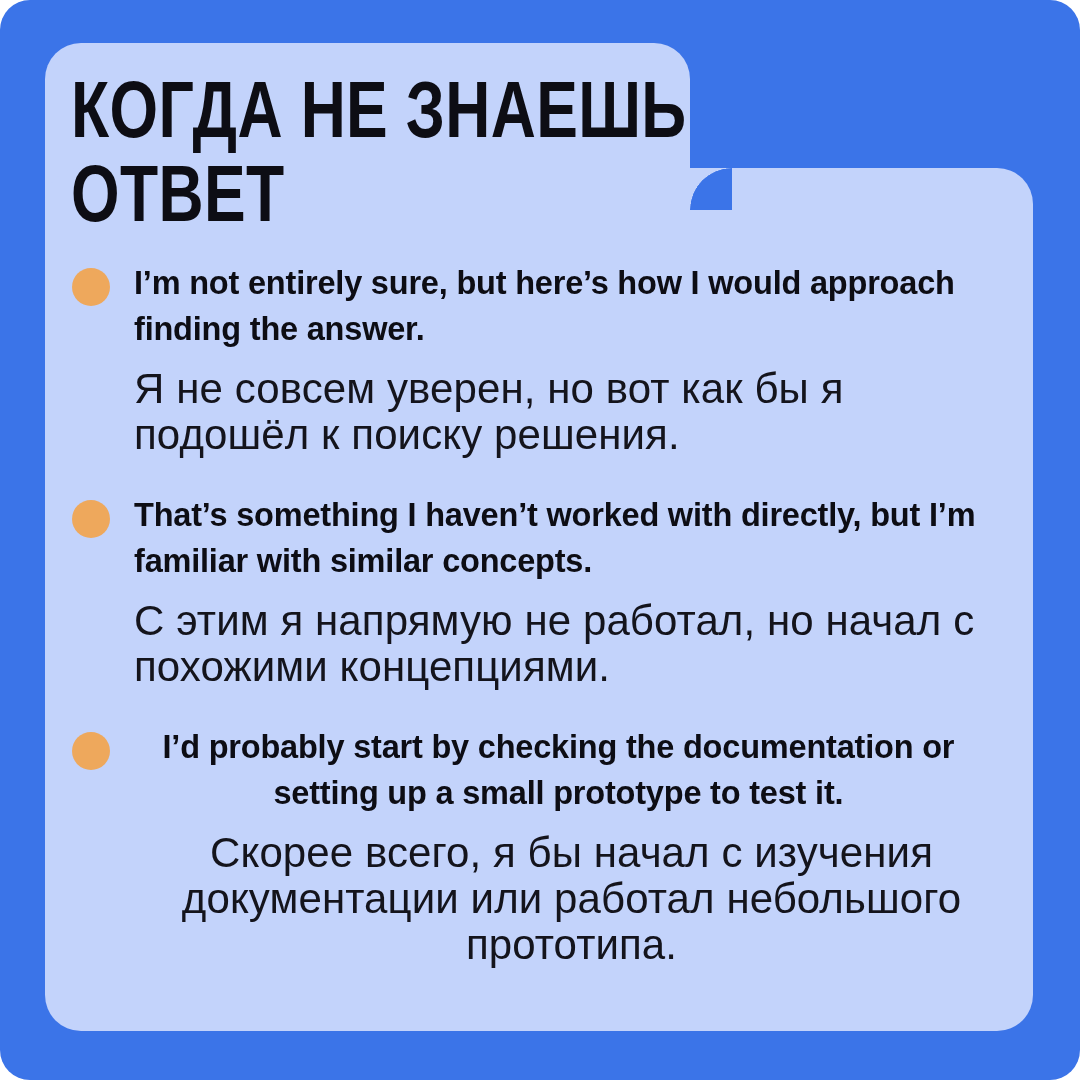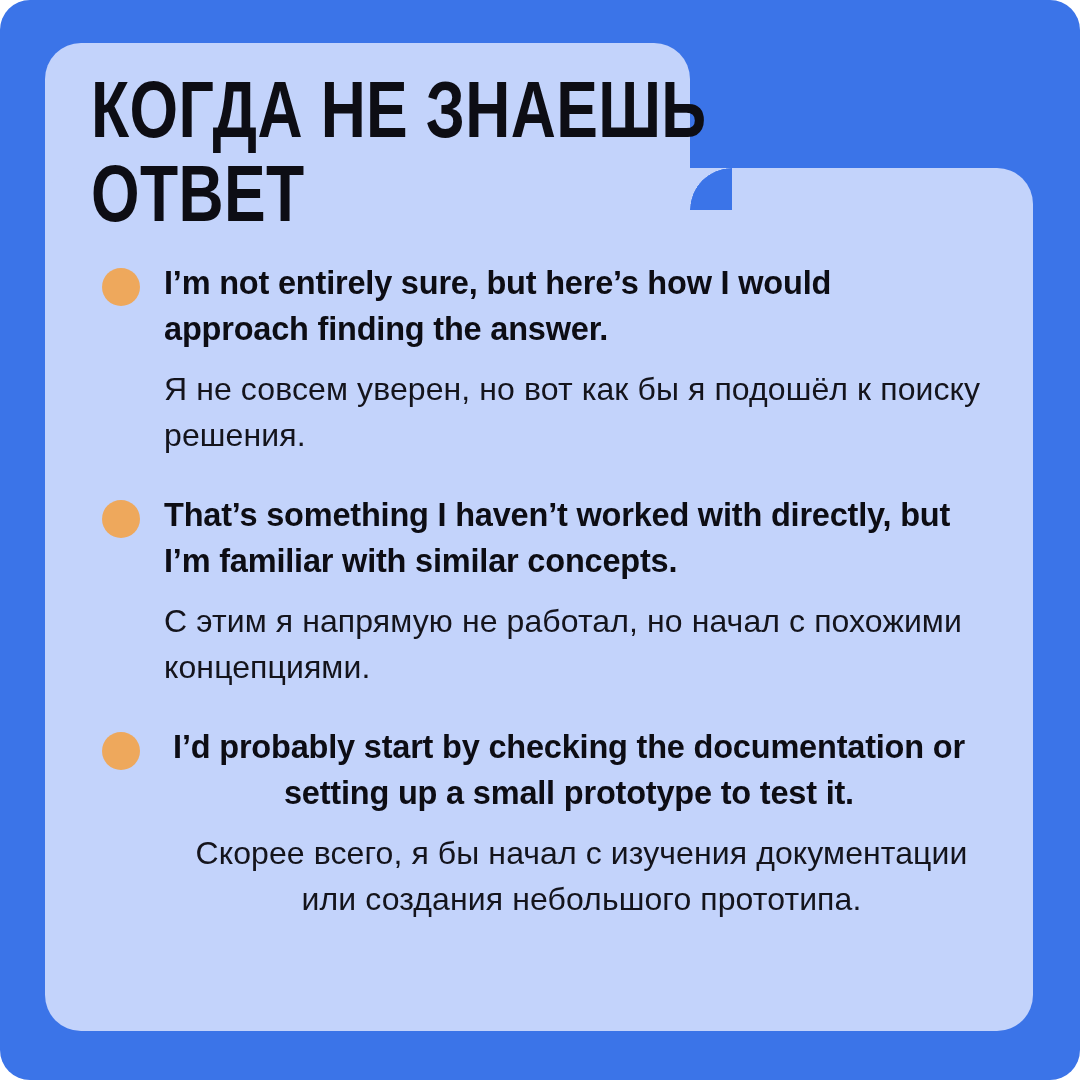--- a/index.html
+++ b/index.html
@@ -100,40 +100,40 @@
   }
 
   
   .card-content {
     position: absolute;
     left: 0;
     top: 0;
     width: 988px;
     height: 988px;
     box-sizing: border-box;
-    padding: 0 24px 0 46px;
+    padding: 0 24px 0 26px;
   }
 
   #headline {
     margin: 0;
     padding-top: 25px;
     color: #0d0d14;
     font-family: "Liberation Sans Narrow", "Liberation Sans", "DejaVu Sans Condensed", sans-serif;
     font-weight: 700;
     font-size: 80px;
     line-height: 84px;
     letter-spacing: 0.5px;
     transform: scaleX(0.78);
     transform-origin: left top;
     white-space: pre-line;
     width: 128%;
   }
 
   #bullet-list {
-    margin: 10px;
+    margin: 0;
     padding: 0;
     list-style: none;
     margin-top: 24px;
   }
 
   .bullet-item {
     position: relative;
     padding-left: 63px;
     margin-bottom: 34px;
   }
@@ -157,21 +157,21 @@
     line-height: 46px;
     letter-spacing: -0.2px;
     transform: scaleX(0.97);
     transform-origin: left center;
   }
 
   .bullet-ru {
     margin: 14px 0 0 0;
     color: #14141c;
     font-weight: 400;
-    font-size: 32px;
+    font-size: 42px;
     line-height: 46px;
     letter-spacing: 0.1px;
   }
 </style>
 </head>
 <body>
 
 <div id="slide">
 
   <div id="card">
@@ -196,19 +196,19 @@
 
         <li class="bullet-item">
           <span class="bullet-dot"></span>
           <p class="bullet-en">That’s something I haven’t worked with directly, but I’m familiar with similar concepts.</p>
           <p class="bullet-ru">С этим я напрямую не работал, но начал с похожими концепциями.</p>
         </li>
 
         <li class="bullet-item">
           <span class="bullet-dot"></span>
           <p class="bullet-en">I’d probably start by checking the documentation or setting up a small prototype to test it.</p>
-          <p class="bullet-ru">Скорее всего, я бы начал с изучения документации или создания небольшого прототипа.</p>
+          <p class="bullet-ru">Скорее всего, я бы начал с изучения документации или работал небольшого прототипа.</p>
         </li>
 
       </ul>
     </div>
   </div>
 </div>
 
 </body></html>

